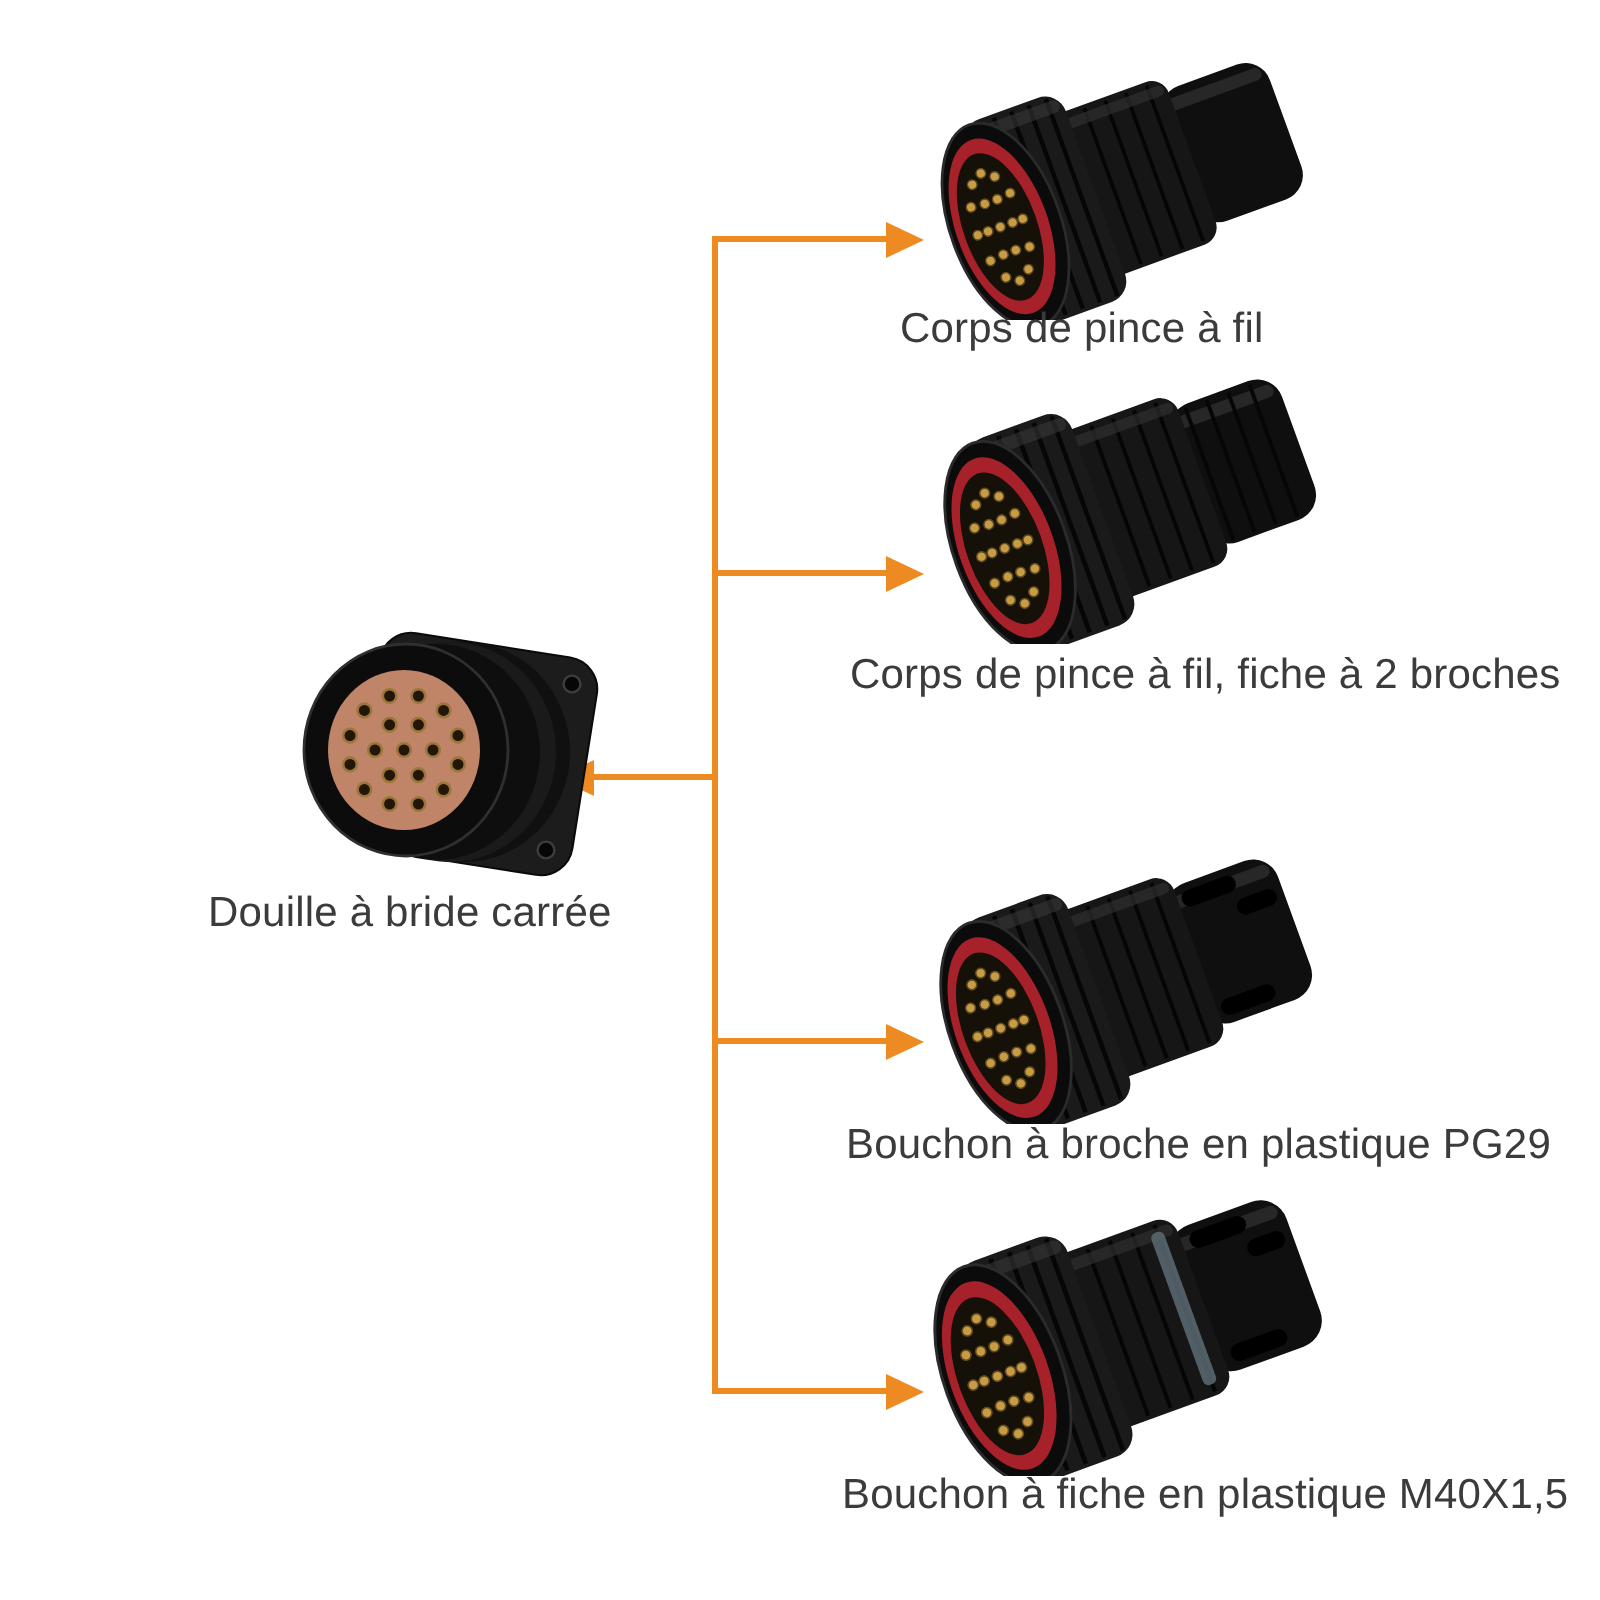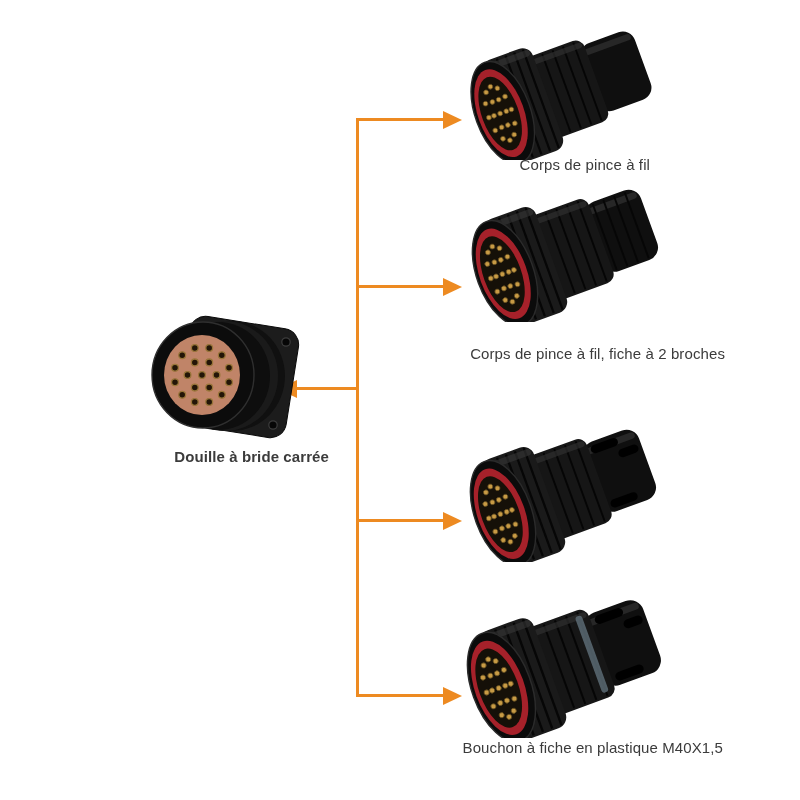--- a/index.html
+++ b/index.html
@@ -1,21 +1,21 @@
 <!DOCTYPE html>
 <html><head>
 <meta charset="utf-8">
 <style>
   html,body{margin:0;padding:0;background:#fff;}
   #stage{
     position:relative;width:800px;height:800px;background:#ffffff;overflow:hidden;
     font-family:"Liberation Sans", sans-serif;
   }
   .label{
-    position:absolute;text-align:right;font-size:15px;line-height:20px;
+    position:absolute;text-align:left;font-size:21px;line-height:20px;
     color:#3b3b3b;letter-spacing:0.1px;white-space:nowrap;
   }
   .hline,.vline{position:absolute;background:#ED8A21;}
   .arrow-right{
     position:absolute;width:0;height:0;
     border-top:9px solid transparent;border-bottom:9px solid transparent;
     border-left:19px solid #ED8A21;
   }
   .arrow-left{
     position:absolute;width:0;height:0;
@@ -143,52 +143,53 @@
           <circle cx="42" cy="55.8" r="3.4"></circle>
             <circle cx="49.2" cy="43.2" r="3.4"></circle>
           <circle cx="61.8" cy="36" r="3.4"></circle>
             <circle cx="76.2" cy="36" r="3.4"></circle>
           <circle cx="88.8" cy="43.2" r="3.4"></circle>
             <circle cx="96" cy="55.8" r="3.4"></circle>
         </g>
       </g>
     </svg>
   </div>
-  <div class="label" style="left:129px;top:447px;width:200px;font-weight:bold;">Douille à bride carrée</div>
+  <div class="label" style="left:104px;top:447px;width:200px;">Douille à bride carrée</div>
 
   <div class="product" style="left:453px;top:22px;">
     <svg width="218" height="138" viewBox="0 0 230 150">
       <use href="#plug"></use>
     </svg>
   </div>
   <div class="label" style="left:450px;top:155px;width:200px;">Corps de pince à fil</div>
 
   <div class="product" style="left:453px;top:180px;">
     <svg width="226" height="142" viewBox="0 0 230 150">
       <use href="#plug"></use>
       <g transform="rotate(-20 60 95)" stroke="#060606" stroke-width="2">
         <line x1="162" y1="58" x2="162" y2="132"></line>
           <line x1="174" y1="58" x2="174" y2="132"></line>
         <line x1="186" y1="58" x2="186" y2="132"></line>
           <line x1="198" y1="58" x2="198" y2="132"></line>
       </g>
     </svg>
   </div>
-  <div class="label" style="left:425px;top:328px;width:300px;margin-top:16px;">Corps de pince à fil, fiche à 2 broches</div>
+  <div class="label" style="left:425px;top:328px;width:300px;">Corps de pince à fil, fiche à 2 broches</div>
 
   <div class="product" style="left:450px;top:420px;">
     <svg width="228" height="142" viewBox="0 0 230 150">
       <use href="#plug"></use>
       <g transform="rotate(-20 60 95)" fill="#000000">
         <rect x="160" y="60" width="30" height="9" rx="4.5"></rect>
         <rect x="186" y="74" width="22" height="9" rx="4.5"></rect>
         <rect x="160" y="121" width="30" height="9" rx="4.5"></rect>
       </g>
     </svg>
   </div>
+  <div class="label" style="left:423px;top:563px;width:300px;">Bouchon à broche en plastique PG29</div>
 
   <div class="product" style="left:446px;top:590px;">
     <svg width="238" height="148" viewBox="0 0 230 150">
       <use href="#plug"></use>
       <g transform="rotate(-20 60 95)">
         <rect x="144" y="54" width="7" height="82" rx="3" fill="#5c6b74" opacity="0.85"></rect>
         <g fill="#000000">
           <rect x="162" y="60" width="30" height="9" rx="4.5"></rect>
           <rect x="188" y="74" width="20" height="9" rx="4.5"></rect>
           <rect x="162" y="121" width="30" height="9" rx="4.5"></rect>

